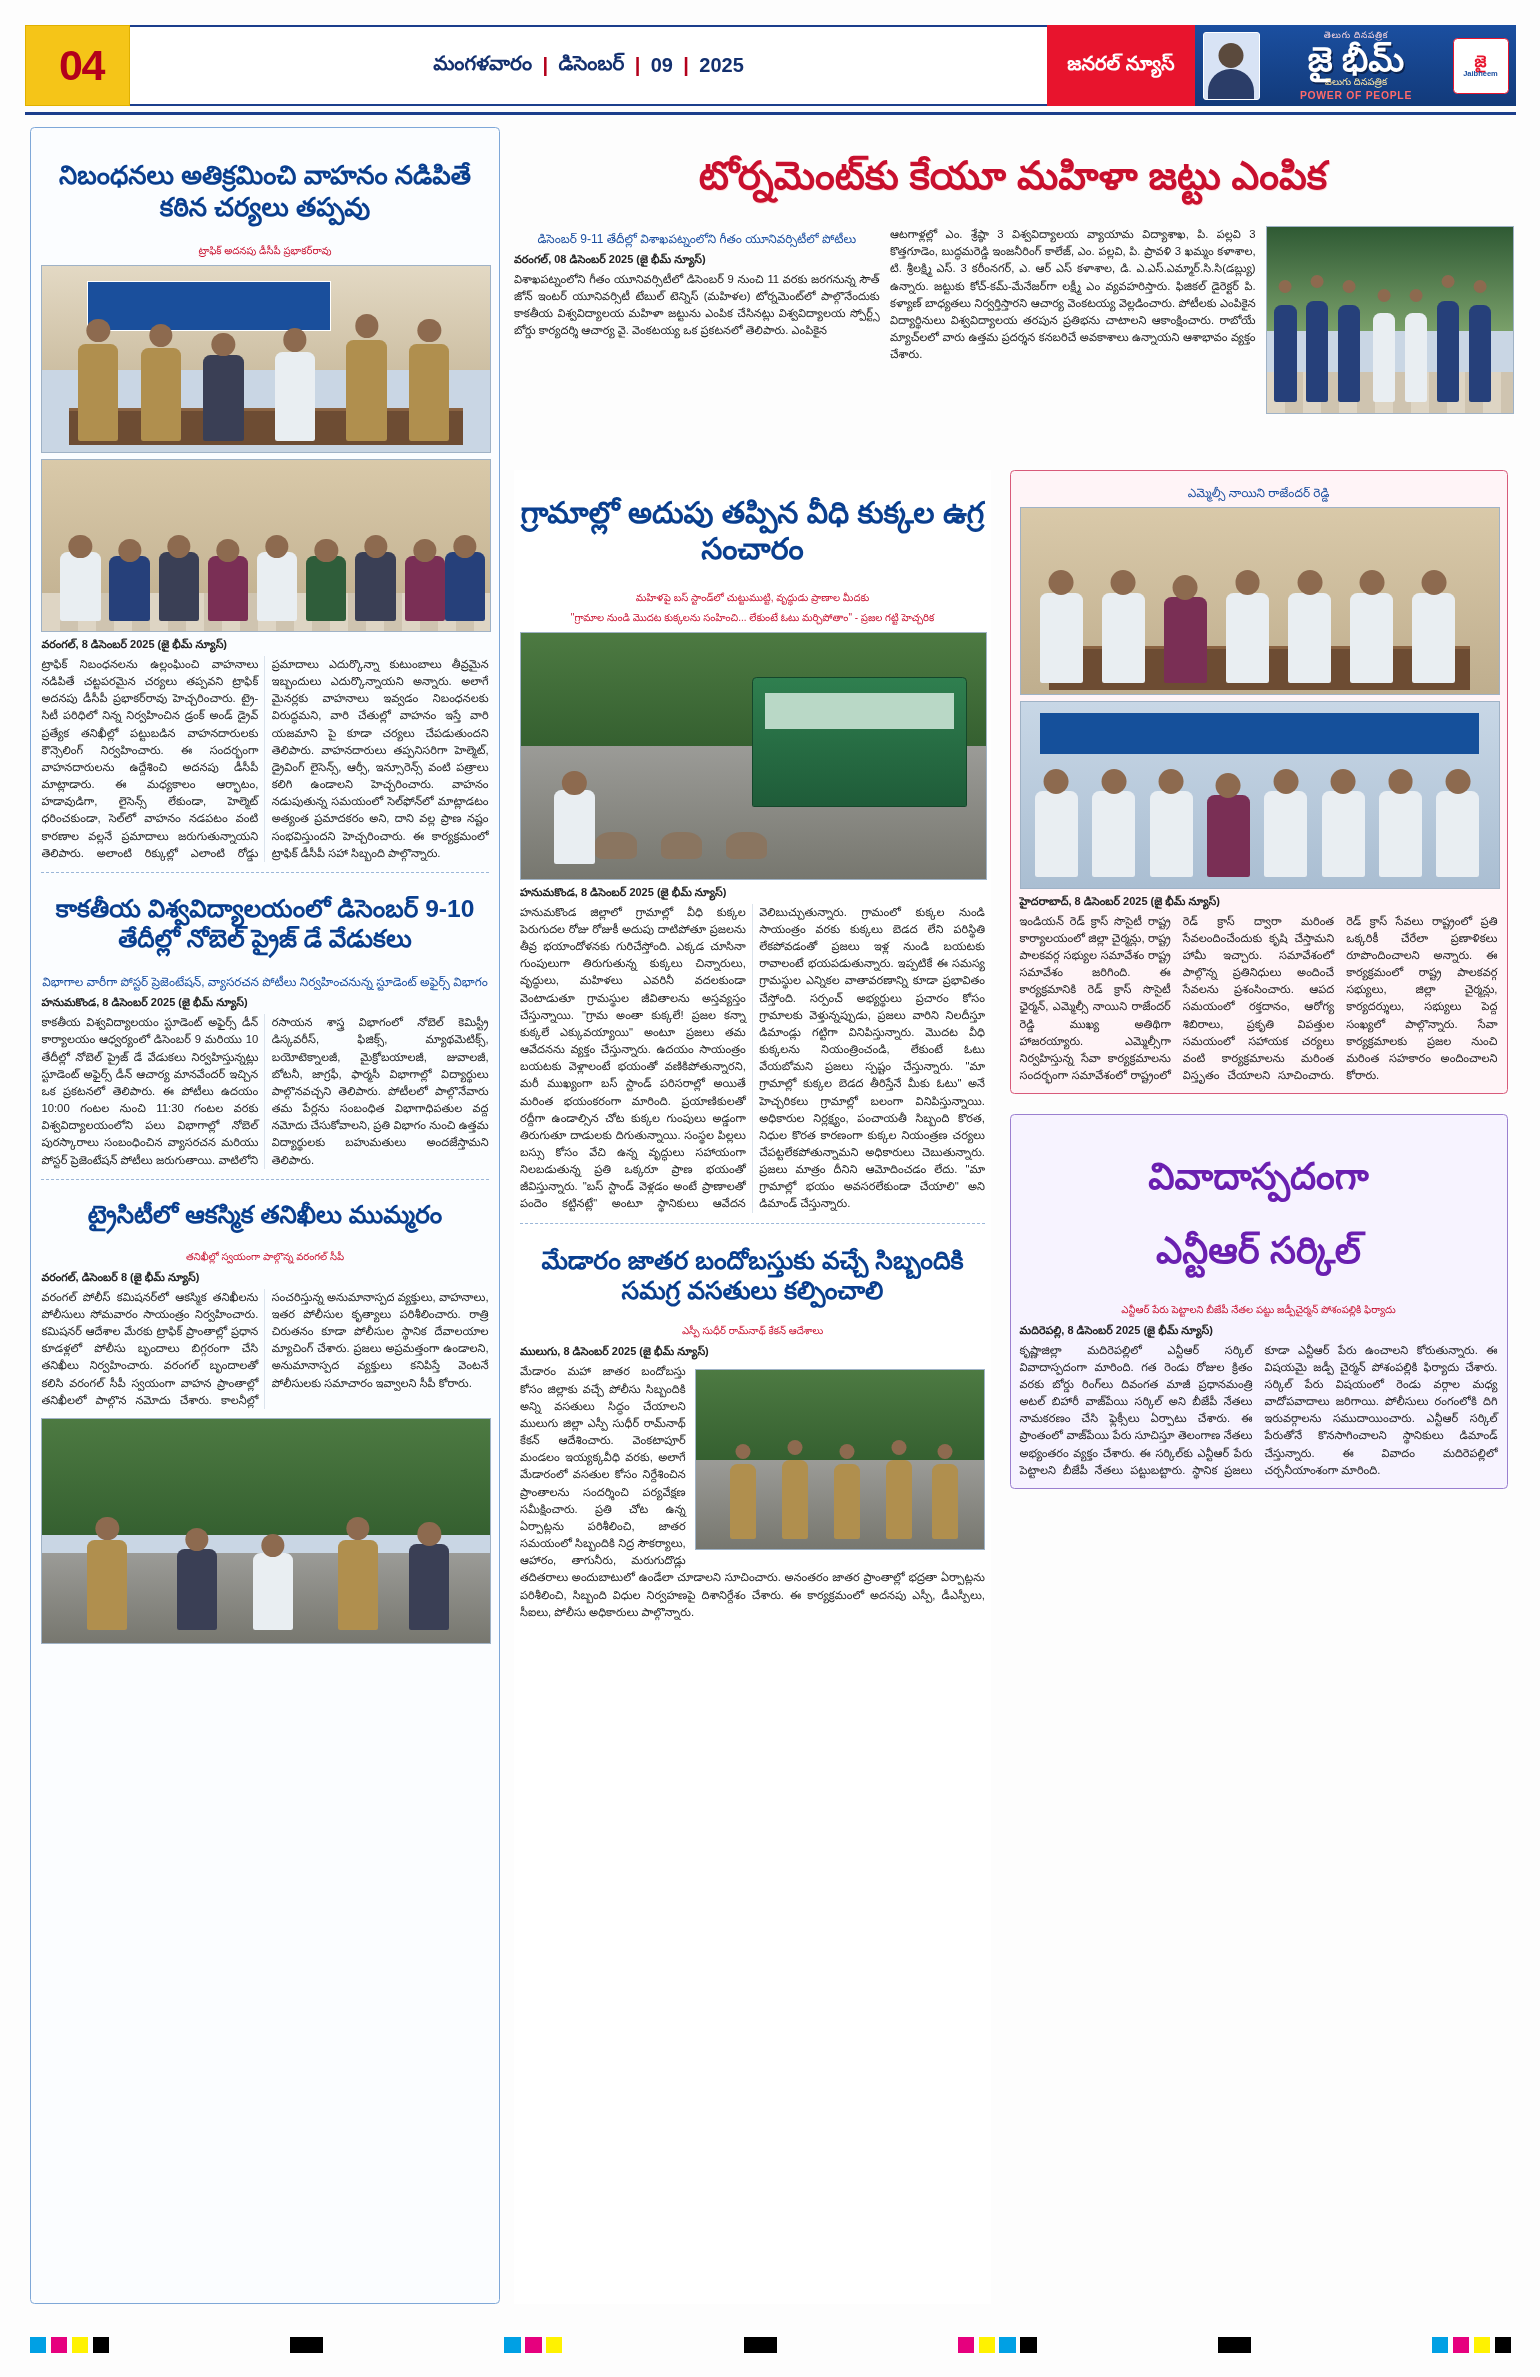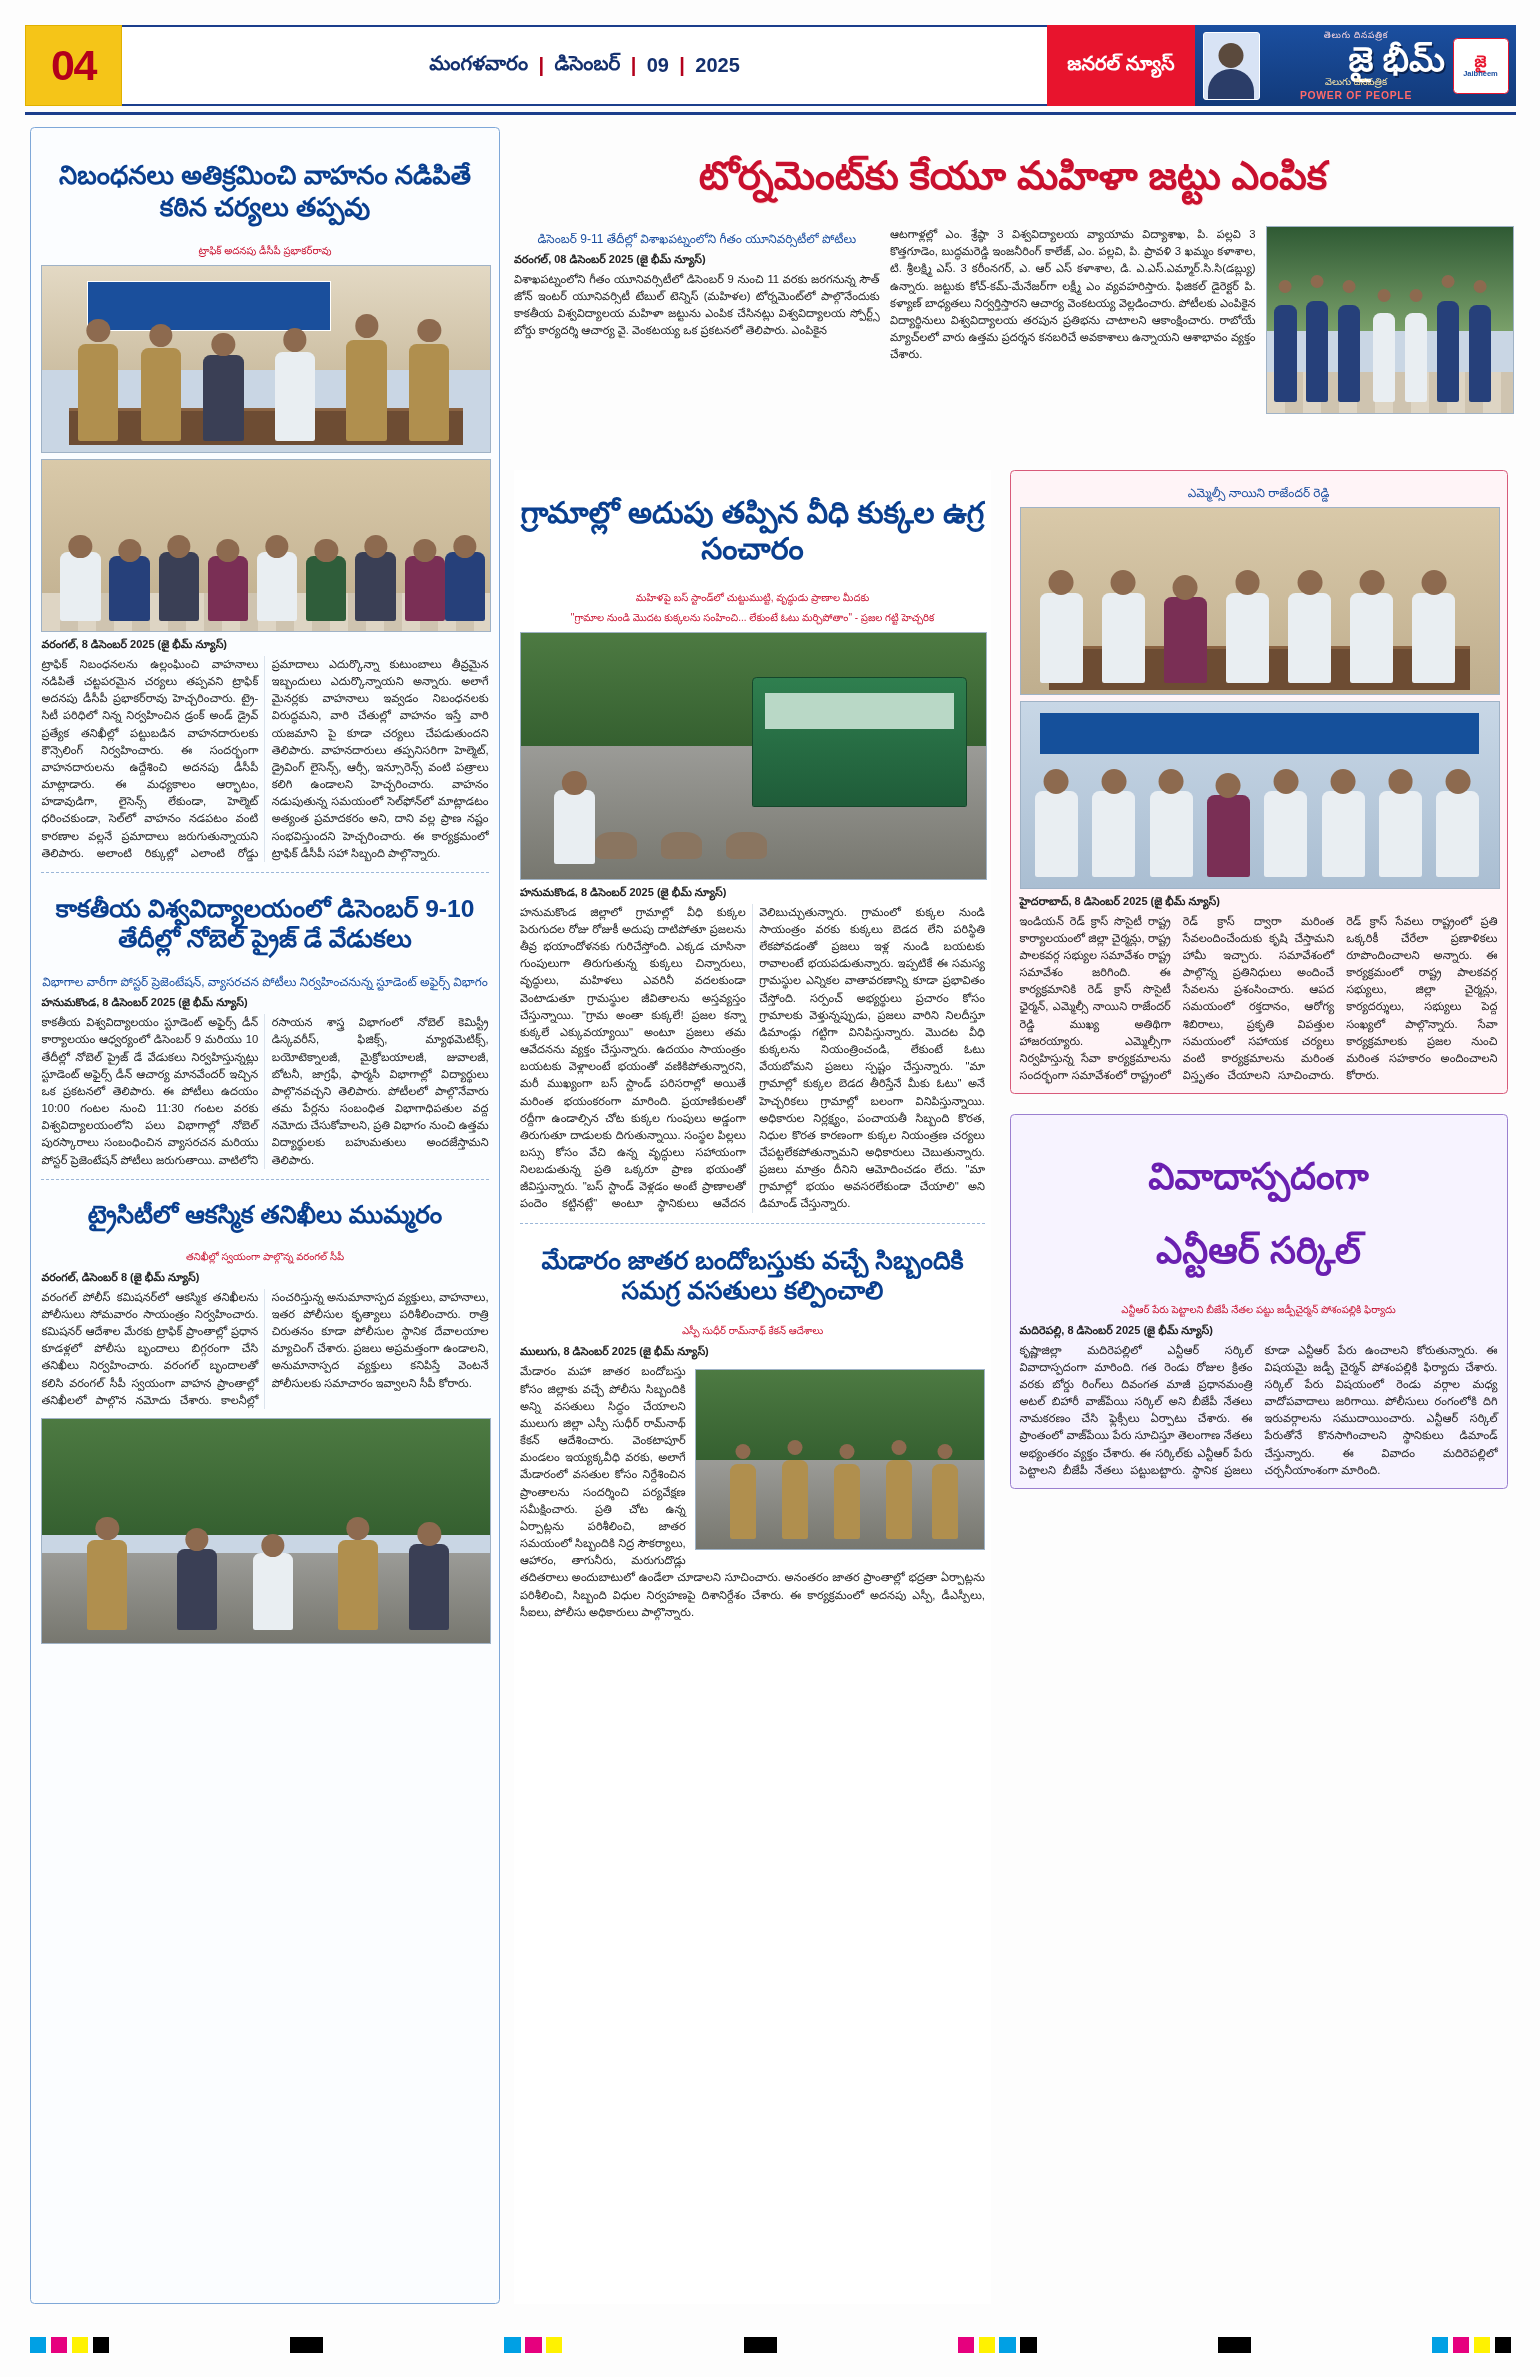--- a/index.html
+++ b/index.html
@@ -30,20 +30,21 @@
     display: flex;
     align-items: stretch;
   }
   .page-num-box {
     width: 95px;
     background: #f5c518;
     display: flex;
     align-items: center;
     justify-content: center;
     border: 1.5px solid #e0b000;
+    padding-left: 8px;
   }
   .page-num {
     font-size: 43px;
     font-weight: bold;
     color: #b3001b;
     letter-spacing: -1.5px;
   }
   .date-strip {
     flex: 1;
     background: #ffffff;
@@ -107,21 +108,21 @@
   .brand-sub {
     font-size: 9px;
     color: #ffd9e0;
     text-align: center;
     letter-spacing: 0.7px;
   }
   .brand-title {
     font-size: 34px;
     font-weight: bold;
     line-height: 1;
-    text-align: right;
+    text-align: center;
     color: #ffffff;
     text-shadow: 1.5px 1.5px 0 #0b2350;
   }
   .brand-tamil {
     font-size: 9.7px;
     text-align: center;
     color: #ffe9a8;
   }
   .brand-tag {
     font-size: 10.4px;

